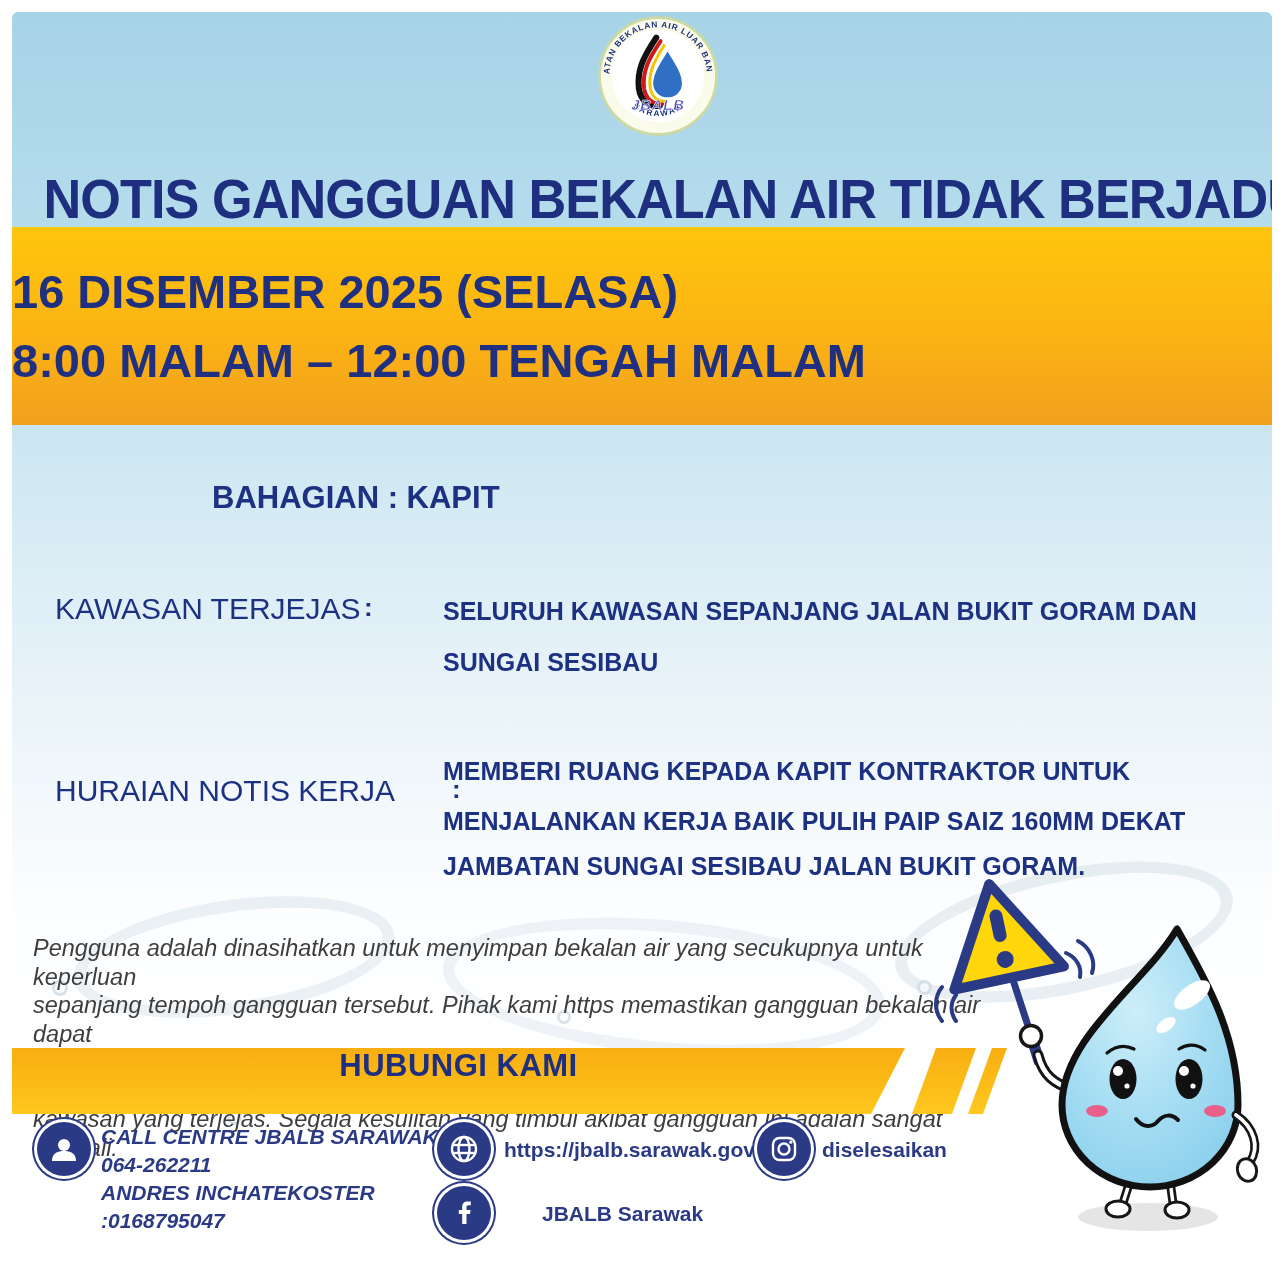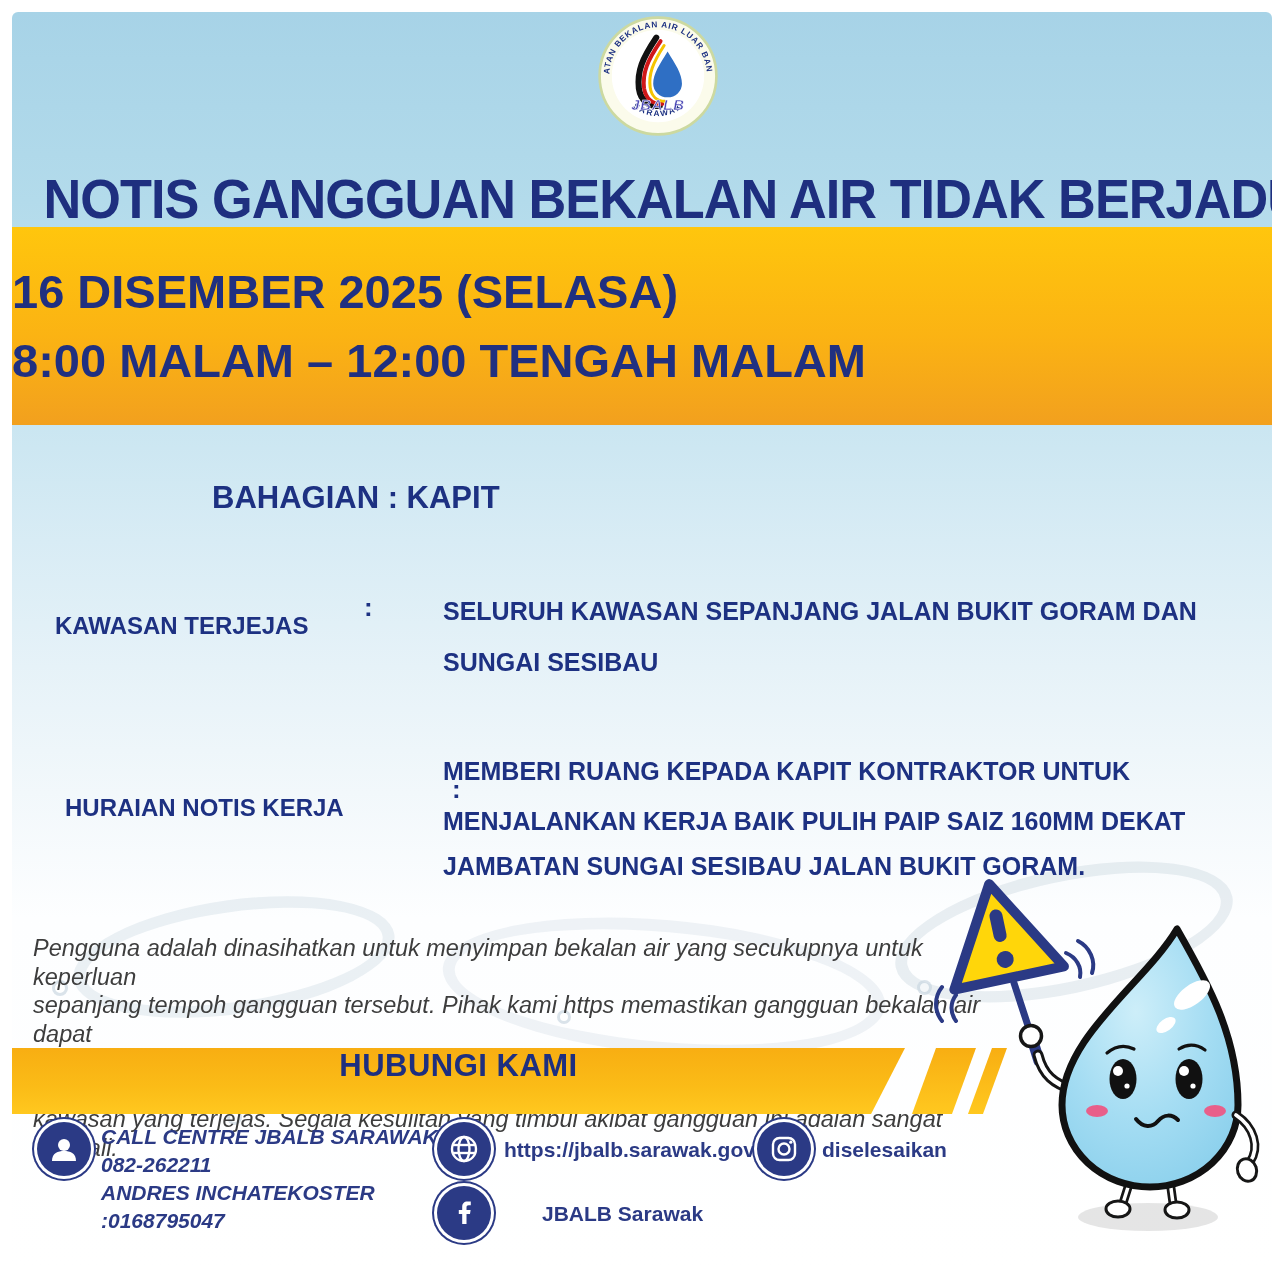--- a/index.html
+++ b/index.html
@@ -18,21 +18,21 @@
     letter-spacing:-1px;transform:scaleX(.95);color:#1e2f7f;white-space:nowrap;}
   
   .band{left:0;top:215px;width:100%;height:198px;
     background:linear-gradient(180deg,#ffc60d 0%,#fbb313 55%,#f2a01e 100%);
     display:flex;flex-direction:column;align-items:flex-start;justify-content:center;gap:14px;}
   .band .line{font-size:47px;font-weight:700;color:#203080;letter-spacing:0;white-space:nowrap;}
   
   .region{left:0;top:468px;width:100%;height:40px;}
   .region .item{position:absolute;font-size:31px;font-weight:700;color:#1d3182;white-space:nowrap;}
   
-  .dlabel{font-size:24px;font-weight:700;color:#1d3182;white-space:nowrap;margin-top:20px;}
+  .dlabel{font-size:30px;font-weight:400;color:#1d3182;white-space:nowrap;}
   .dcolon{font-size:26px;font-weight:700;color:#1d3182;}
   .dvalue{font-size:25px;font-weight:700;color:#1d3182;white-space:nowrap;}
   
   .advisory{left:21px;top:922px;width:960px;font-style:italic;font-size:23.5px;
     line-height:28.5px;color:#3d3d3d;}
   
   .banner{left:0;top:1036px;width:893px;height:66px;
     background:linear-gradient(180deg,#f8ae12 0%,#fbbc17 60%,#ffc81f 100%);
     clip-path:polygon(0 0,100% 0,96.2% 100%,0 100%);
     display:flex;justify-content:center;}
@@ -96,21 +96,21 @@
 
   <div class="abs region">
     <div class="item" style="left:200px;">BAHAGIAN : KAPIT</div>
   </div>
 
   <div class="abs dlabel" style="left:43px;top:580px;">KAWASAN TERJEJAS</div>
   <div class="abs dcolon" style="left:352px;top:580px;">:</div>
   <div class="abs dvalue" style="left:431px;top:585px;">SELURUH KAWASAN SEPANJANG JALAN BUKIT GORAM DAN</div>
   <div class="abs dvalue" style="left:431px;top:636px;">SUNGAI SESIBAU</div>
 
-  <div class="abs dlabel" style="left:53px;top:762px;">HURAIAN NOTIS KERJA</div>
+  <div class="abs dlabel" style="left:43px;top:762px;">HURAIAN NOTIS KERJA</div>
   <div class="abs dcolon" style="left:440px;top:762px;">:</div>
   <div class="abs dvalue" style="left:431px;top:745px;">MEMBERI RUANG KEPADA KAPIT KONTRAKTOR UNTUK</div>
   <div class="abs dvalue" style="left:431px;top:795px;">MENJALANKAN KERJA BAIK PULIH PAIP SAIZ 160MM DEKAT</div>
   <div class="abs dvalue" style="left:431px;top:840px;">JAMBATAN SUNGAI SESIBAU JALAN BUKIT GORAM.</div>
 
   <div class="abs advisory">
     <span class="cline">Pengguna adalah dinasihatkan untuk menyimpan bekalan air yang secukupnya untuk keperluan</span>
     <span class="cline">sepanjang tempoh gangguan tersebut. Pihak kami https memastikan gangguan bekalan air dapat</span>
     <span class="cline">diselesaikan dengan secepat mungkin dan bekalan air akan kembali pulih secara berperingkat di</span>
     <span class="cline">kawasan yang terjejas. Segala kesulitan yang timbul akibat gangguan ini adalah sangat dikesali.</span>
@@ -123,21 +123,21 @@
   <div class="stripe s2"></div>
 
   <div class="badge" style="left:25px;top:1110px;">
     <svg width="32" height="32" viewBox="0 0 32 32">
       <circle cx="16" cy="12" r="6" fill="#ffffff"></circle>
       <path d="M4 28 C4 20 10 18 16 18 C22 18 28 20 28 28 Z" fill="#ffffff"></path>
     </svg>
   </div>
   <div class="ctext" style="left:89px;top:1111px;font-style:italic;">
     <span class="cline">CALL CENTRE JBALB SARAWAK</span>
-    <span class="cline">082-262211</span>
+    <span class="cline">064-262211</span>
     <span class="cline">ANDRES INCHATEKOSTER</span>
     <span class="cline">:0168795047</span>
   </div>
 
   <div class="badge" style="left:425px;top:1110px;">
     <svg width="32" height="32" viewBox="0 0 32 32" fill="none" stroke="#ffffff" stroke-width="2.4">
       <circle cx="16" cy="16" r="12"></circle>
       <ellipse cx="16" cy="16" rx="5.5" ry="12"></ellipse>
       <line x1="4" y1="12" x2="28" y2="12"></line>
       <line x1="4" y1="20" x2="28" y2="20"></line>

